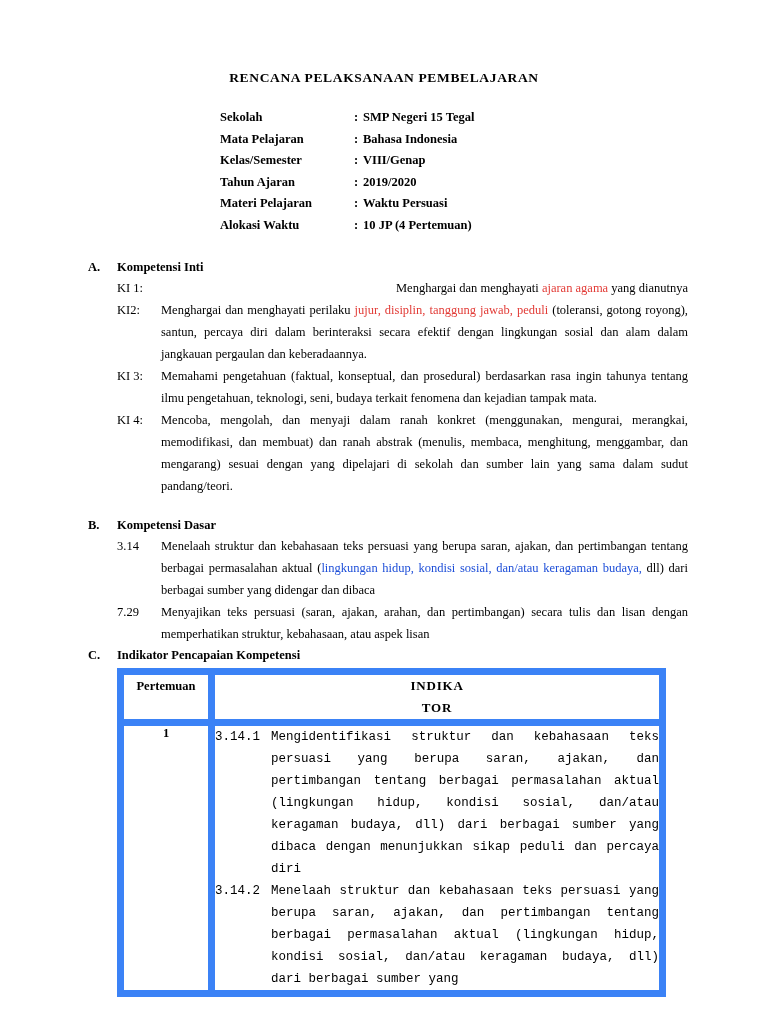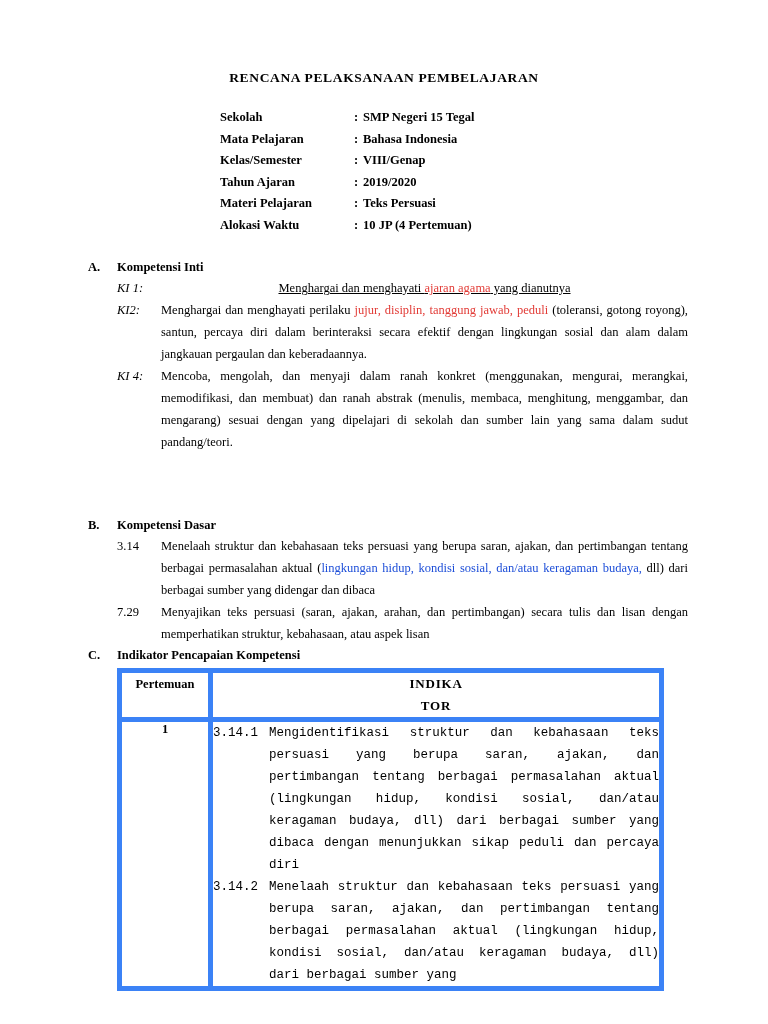--- a/index.html
+++ b/index.html
@@ -95,42 +95,42 @@
   .hang-key {
     flex: 0 0 auto;
     white-space: nowrap;
     padding-right: 6px;
   }
   .hang-body {
     flex: 1 1 auto;
     text-align: justify;
     text-justify: inter-word;
   }
-  .hang-body.nojustify { text-align: center; text-decoration: underline; }
-
-  .ki .hang-key { width: 38px; flex: 0 0 38px; font-style: italic; }
+  .hang-body.nojustify { text-align: right; }
+
+  .ki .hang-key { width: 38px; flex: 0 0 38px; }
   .kd .hang-key { width: 38px; flex: 0 0 38px; }
 
   .hl-red   { color: #e23b36; }
   .hl-green { color: #1d4ed8; }
 
   
   .tbl-wrap {
     position: absolute;
     left: 117px;
     top: 668px;
     width: 542px;
   }
   table.indikator {
     border-collapse: collapse;
     width: 542px;
     table-layout: fixed;
   }
   table.indikator td, table.indikator th {
-    border: 5px solid #3b82f6;
+    border: 7px solid #3b82f6;
     padding: 0;
     vertical-align: top;
   }
   .col-pertemuan { width: 91px; }
   .col-indikator { width: 451px; }
 
   .th-pertemuan {
     text-align: center;
     font-size: 12.5px;
     font-weight: bold;
@@ -208,21 +208,21 @@
       <span class="ident-value">VIII/Genap</span>
     </div>
     <div class="ident-row">
       <span class="ident-label">Tahun Ajaran</span>
       <span class="ident-sep">:</span>
       <span class="ident-value">2019/2020</span>
     </div>
     <div class="ident-row">
       <span class="ident-label">Materi Pelajaran</span>
       <span class="ident-sep">:</span>
-      <span class="ident-value">Teks Persuasi</span>
+      <span class="ident-value">Waktu Persuasi</span>
     </div>
     <div class="ident-row">
       <span class="ident-label">Alokasi Waktu</span>
       <span class="ident-sep">:</span>
       <span class="ident-value">10 JP (4  Pertemuan)</span>
     </div>
   </div>
 
   <div class="section" style="top:260px;">
     <div class="section-head">
@@ -233,20 +233,24 @@
     <div class="hang ki">
       <span class="hang-key">KI 1:</span>
       <span class="hang-body nojustify"><span>Menghargai dan menghayati </span><span class="hl-red">ajaran agama</span><span> yang dianutnya</span></span>
     </div>
 
     <div class="hang ki">
       <span class="hang-key">KI2:</span>
       <span class="hang-body"><span>Menghargai dan menghayati perilaku </span><span class="hl-red">jujur, disiplin, tanggung jawab, peduli</span><span> (toleransi, gotong royong), santun, percaya diri dalam berinteraksi secara efektif dengan lingkungan sosial dan alam dalam jangkauan pergaulan dan keberadaannya.</span></span>
     </div>
 
+    <div class="hang ki">
+      <span class="hang-key">KI 3:</span>
+      <span class="hang-body">Memahami pengetahuan (faktual, konseptual, dan prosedural) berdasarkan rasa ingin tahunya tentang ilmu pengetahuan, teknologi, seni, budaya terkait fenomena dan kejadian tampak mata.</span>
+    </div>
 
     <div class="hang ki">
       <span class="hang-key">KI 4:</span>
       <span class="hang-body">Mencoba, mengolah, dan menyaji dalam ranah konkret (menggunakan, mengurai, merangkai, memodifikasi, dan membuat) dan ranah abstrak (menulis, membaca, menghitung, menggambar, dan mengarang) sesuai dengan yang dipelajari di sekolah dan sumber lain yang sama dalam sudut pandang/teori.</span>
     </div>
   </div>
 
   <div class="section" style="top:518px;">
     <div class="section-head">
       <span class="section-letter">B.</span>

